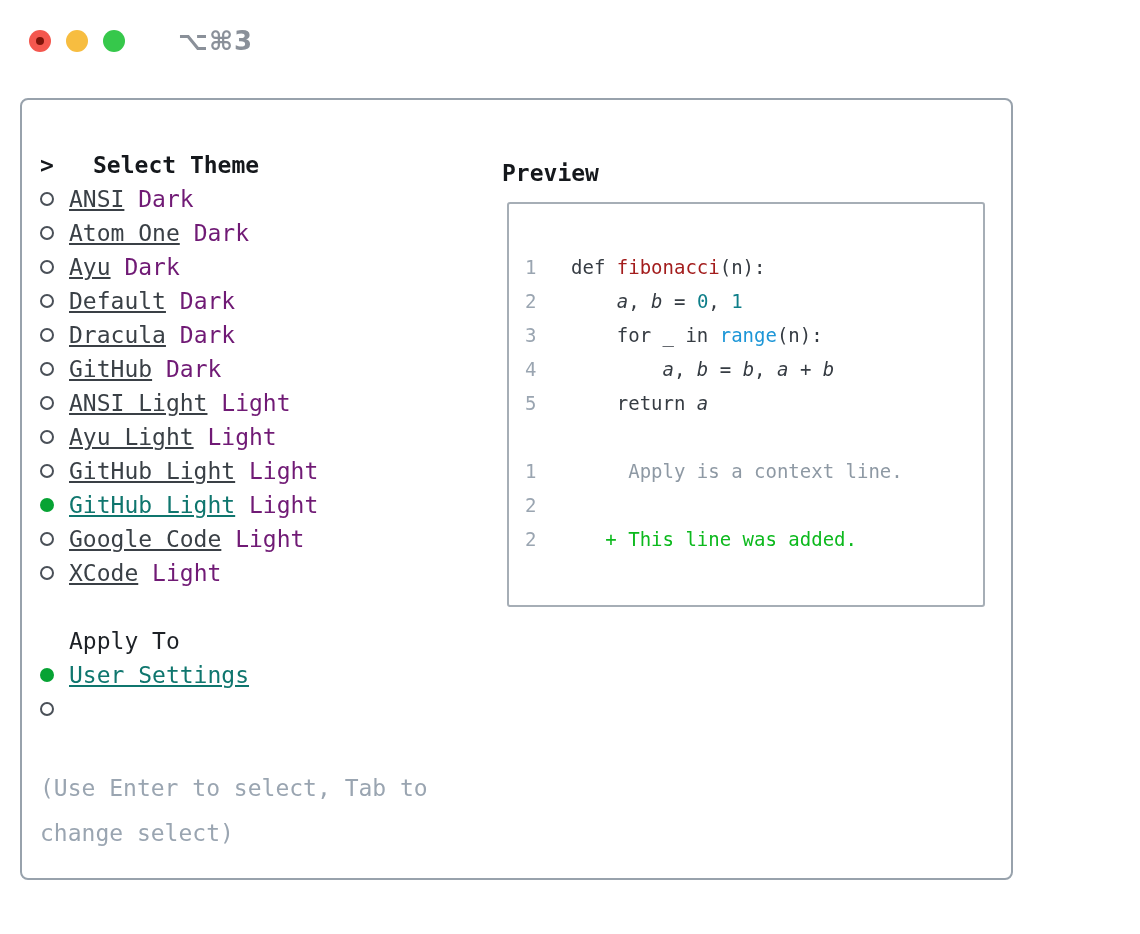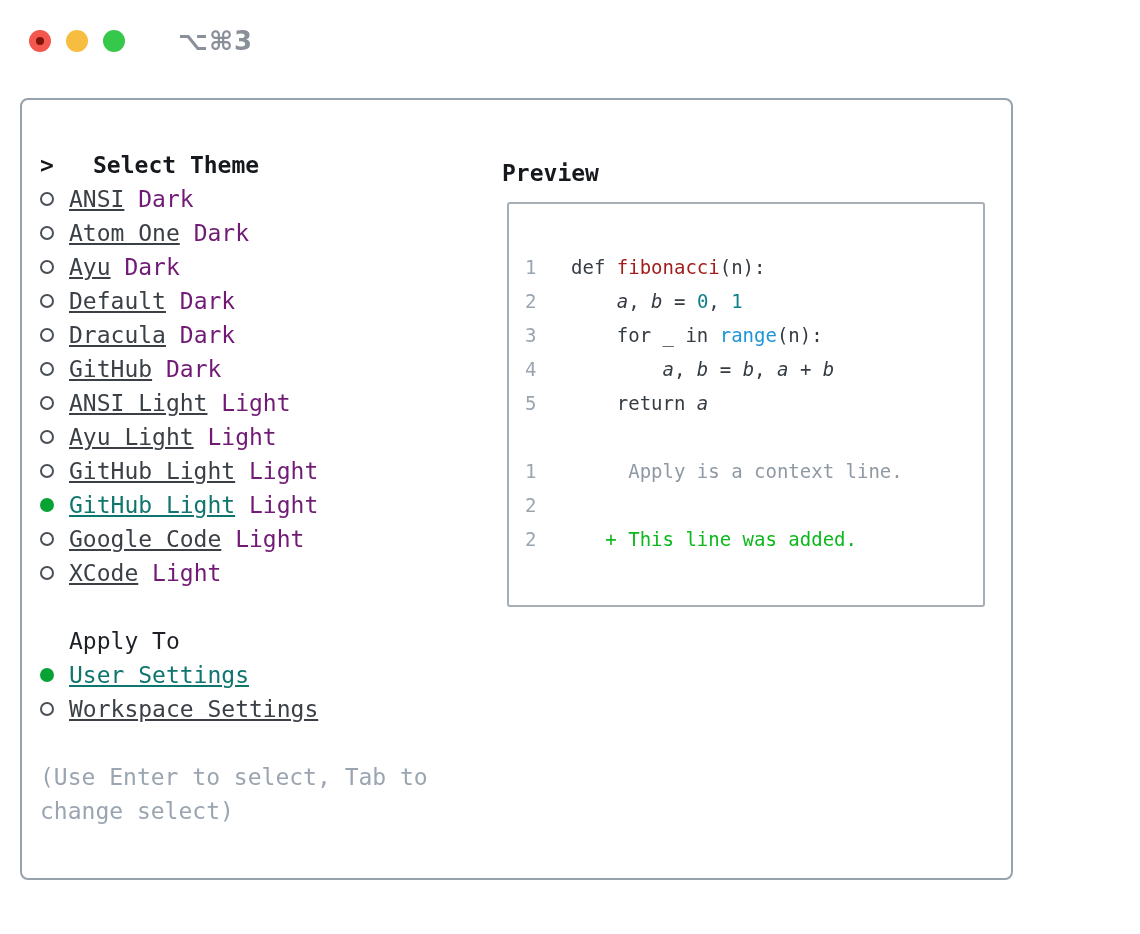--- a/index.html
+++ b/index.html
@@ -39,21 +39,21 @@
   .row.spacer { height: 34px; }
   .marker { width: 29px; display: flex; align-items: center; flex: none; }
   .circle { width: 14px; height: 14px; box-sizing: border-box; border: 2px solid #4a5058; border-radius: 50%; }
   .circle.sel { background: #07a334; border-color: #07a334; }
   .cursor { font-weight: bold; color: #15181c; }
   .hdrname { font-weight: bold; color: #15181c; margin-left: 24px; }
   .name { color: #3a4046; text-decoration: underline; }
   .name.sel { color: #0f766e; }
   .tag { color: #701a75; }
   .apply-hdr { color: #1d2126; text-align: center; }
-  .hint { height: 34px; line-height: 34px; font-size: 23px; color: #9aa5b1; white-space: pre; }
+  .hint { height: 34px; line-height: 34px; font-size: 23px; color: #9aa5b1; white-space: pre; margin-top: 11px; }
 
   
   .preview-title {
     position: absolute; left: 480px; top: 56px; height: 34px; line-height: 34px;
     font-size: 23px; font-weight: bold; color: #15181c;
   }
   .preview-box {
     position: absolute; left: 485px; top: 102px;
     width: 478px; height: 405px; box-sizing: border-box;
     border: 2px solid #a6aeb6; border-radius: 3px;
@@ -109,21 +109,21 @@
 
     <div class="row spacer"></div>
 
     <div class="row">
       <span class="marker"></span>
       <span class="apply-hdr">Apply To</span>
     </div>
 
     <div id="apply-list">
         <div class="row"><span class="marker"><span class="circle sel"></span></span><span class="name sel">User Settings</span></div>
-        <div class="row"><span class="marker"><span class="circle"></span></span><span class="name">Workspace Settings</span></div>
+        <div class="row"><span class="marker"><span class="circle"></span></span></div>
       </div>
 
     <div class="row spacer"></div>
 
     <div class="hint">(Use Enter to select, Tab to</div>
     <div class="hint">change select)</div>
   </div>
 
   <div class="preview-title">Preview</div>
 

